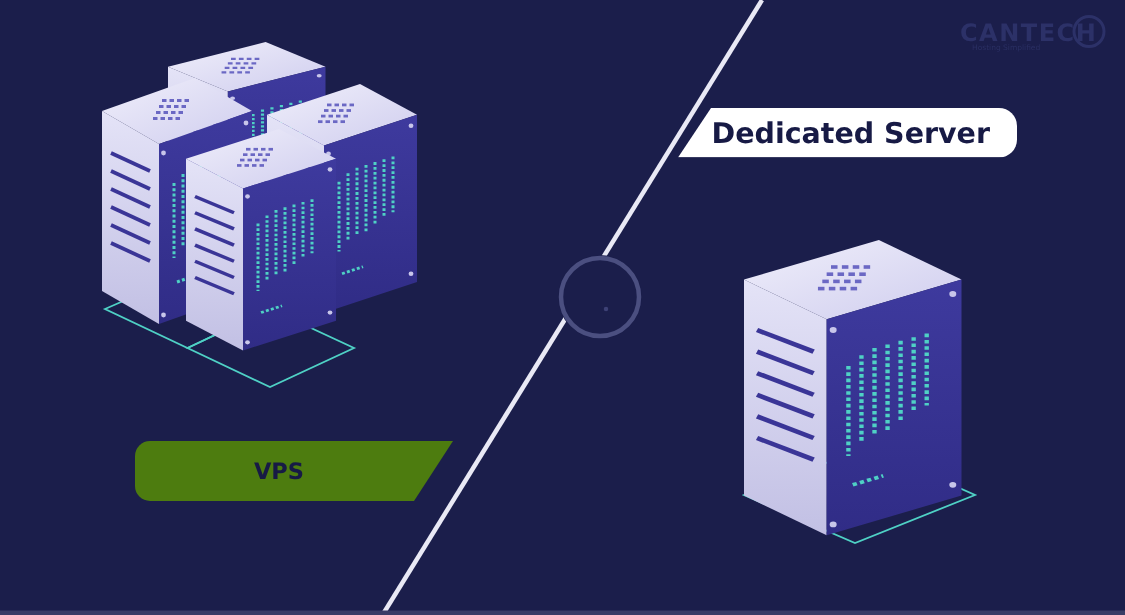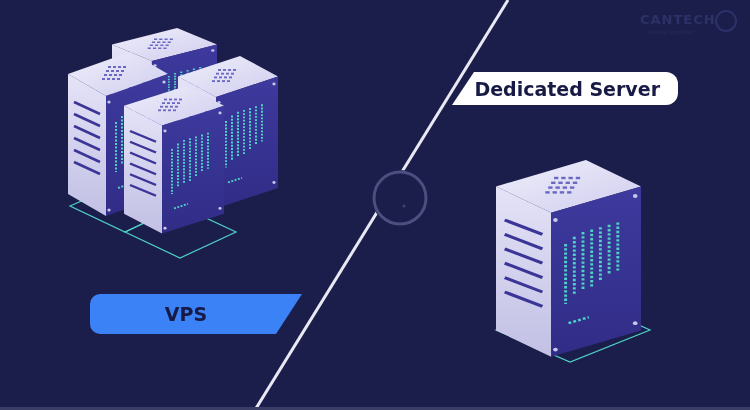--- a/index.html
+++ b/index.html
@@ -8,27 +8,27 @@
   svg.scene { position:absolute; left:0; top:0; }
   .label-dedicated {
     position:absolute; left:452px; top:72px; width:226px; height:33px;
     background:#fff; border-radius:0 12px 12px 0;
     clip-path: polygon(22px 0, 100% 0, 100% 100%, 0 100%);
     display:flex; align-items:center; justify-content:flex-end; padding-right:18px; box-sizing:border-box;
     color:#171a45; font-weight:bold; font-size:19px;
   }
   .label-vps {
     position:absolute; left:90px; top:294px; width:212px; height:40px;
-    background:#3b82f6; border-radius:10px 0 0 10px;
+    background:#4d7c0f; border-radius:10px 0 0 10px;
     clip-path: polygon(0 0, 100% 0, calc(100% - 26px) 100%, 0 100%);
     display:flex; align-items:center; justify-content:center; padding-right:20px; box-sizing:border-box;
-    color:#171a45; font-weight:bold; font-size:19px;
+    color:#171a45; font-weight:bold; font-size:15px;
   }
   .watermark {
-    position:absolute; left:640px; top:12px; color:#2c3168; font-weight:bold; font-size:13px; letter-spacing:1px;
+    position:absolute; left:640px; top:12px; color:#2c3168; font-weight:bold; font-size:16px; letter-spacing:1px;
   }
   .watermark-sub { position:absolute; left:648px; top:29px; color:#2a2f63; font-size:5px; }
   .watermark-circle { position:absolute; left:715px; top:10px; width:22px; height:22px; border-radius:50%; border:2px solid #2c3168; box-sizing:border-box; }
   .bottom-bar { position:absolute; left:0; top:407px; width:750px; height:3px; background:#3a3d66; }
 </style>
 </head>
 <body>
 
 <div class="stage">
 

